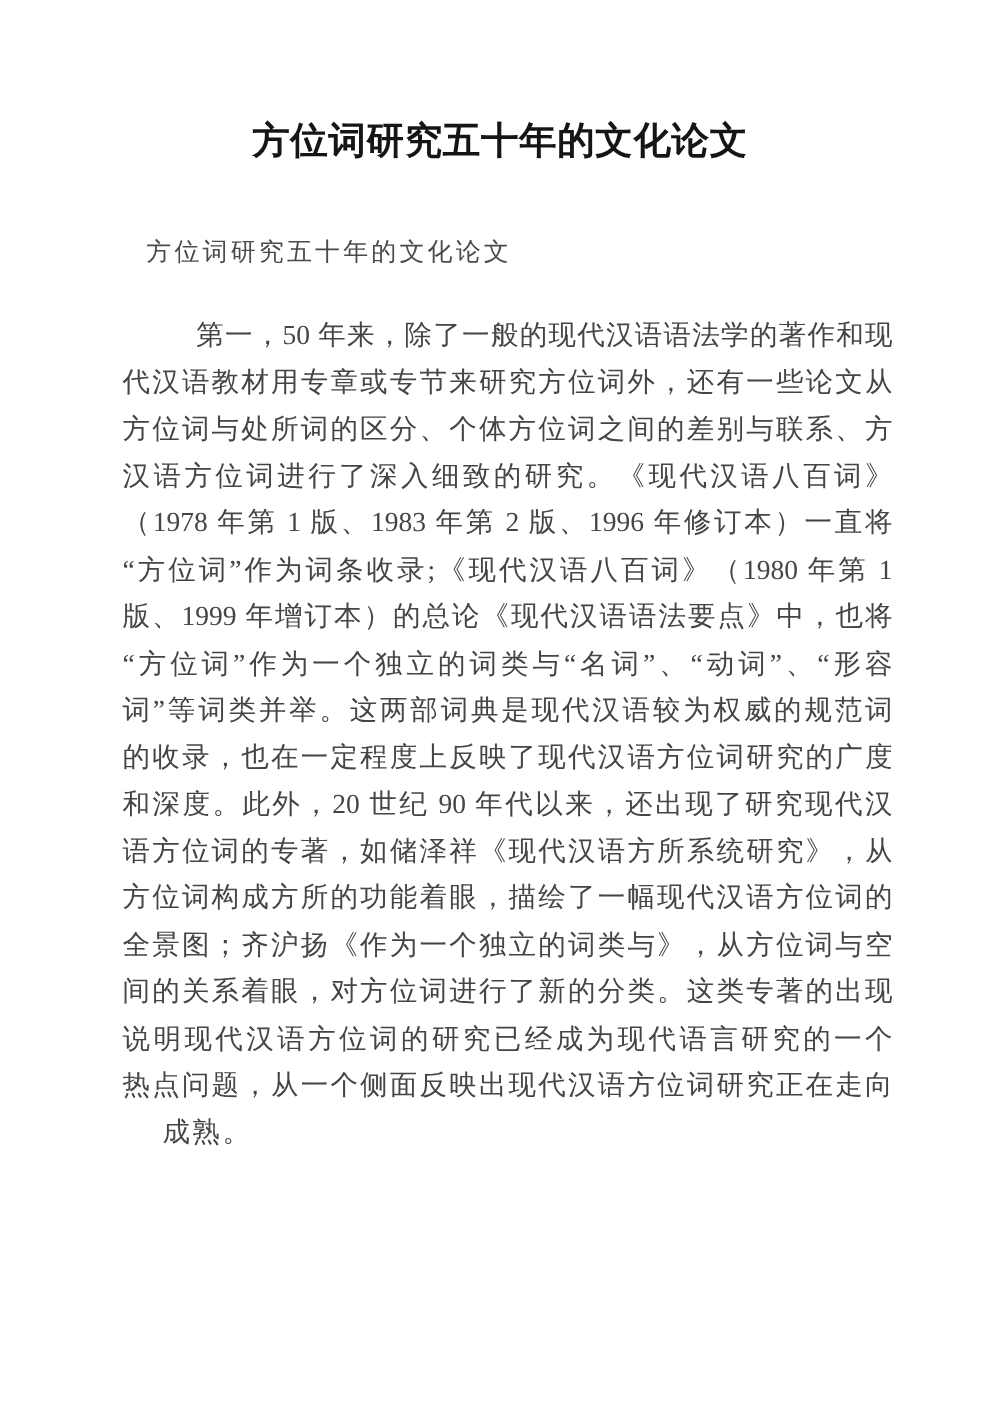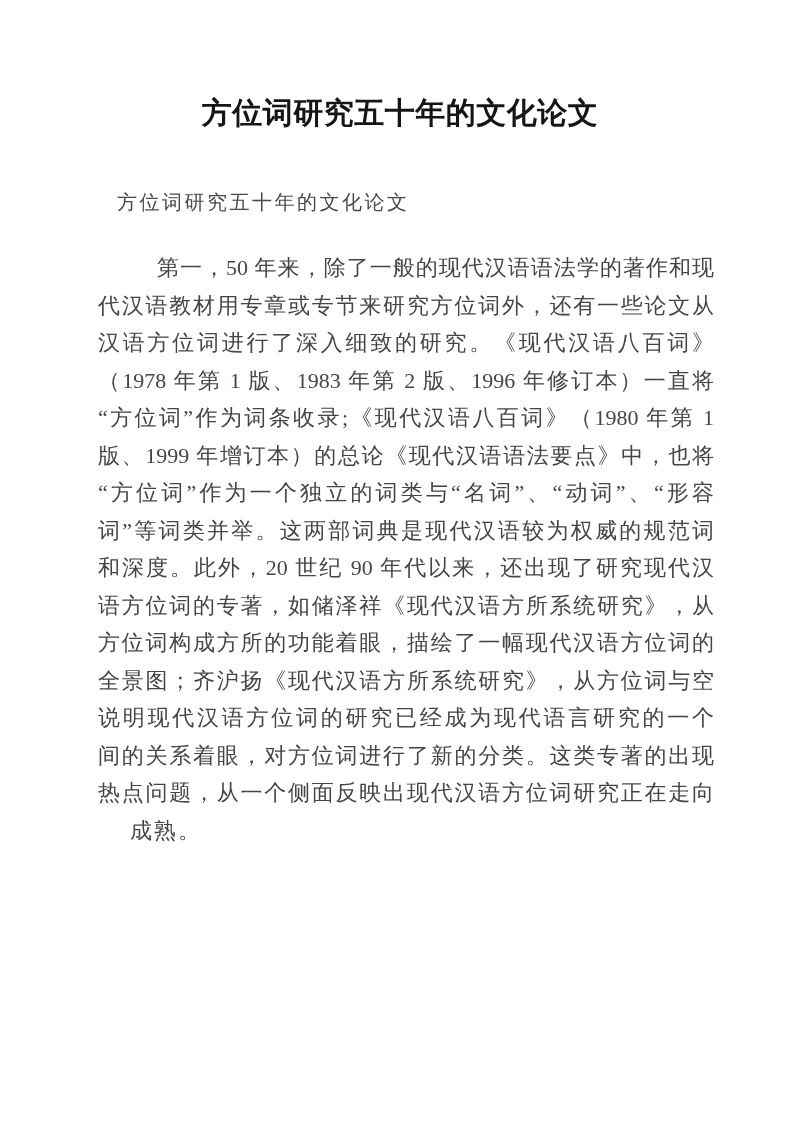--- a/index.html
+++ b/index.html
@@ -67,28 +67,30 @@
 <body>
 
 <div class="page">
   <h1 class="doc-title">方位词研究五十年的文化论文</h1>
 
   <div class="doc-subtitle">方位词研究五十年的文化论文</div>
 
   <div class="doc-body">
       <div class="body-line first-line">第一，50 年来，除了一般的现代汉语语法学的著作和现</div>
       <div class="body-line">代汉语教材用专章或专节来研究方位词外，还有一些论文从</div>
+      <div class="body-line">方位词与处所词的区分、个体方位词之间的差别与联系、方</div>
       <div class="body-line">汉语方位词进行了深入细致的研究。《现代汉语八百词》</div>
       <div class="body-line">（1978 年第 1 版、1983 年第 2 版、1996 年修订本）一直将</div>
       <div class="body-line">“方位词”作为词条收录;《现代汉语八百词》（1980 年第 1</div>
       <div class="body-line">版、1999 年增订本）的总论《现代汉语语法要点》中，也将</div>
       <div class="body-line">“方位词”作为一个独立的词类与“名词”、“动词”、“形容</div>
       <div class="body-line">词”等词类并举。这两部词典是现代汉语较为权威的规范词</div>
+      <div class="body-line">的收录，也在一定程度上反映了现代汉语方位词研究的广度</div>
       <div class="body-line">和深度。此外，20 世纪 90 年代以来，还出现了研究现代汉</div>
       <div class="body-line">语方位词的专著，如储泽祥《现代汉语方所系统研究》，从</div>
       <div class="body-line">方位词构成方所的功能着眼，描绘了一幅现代汉语方位词的</div>
-      <div class="body-line">全景图；齐沪扬《现代汉语方所系统研究》，从方位词与空</div>
+      <div class="body-line">全景图；齐沪扬《作为一个独立的词类与》，从方位词与空</div>
+      <div class="body-line">间的关系着眼，对方位词进行了新的分类。这类专著的出现</div>
       <div class="body-line">说明现代汉语方位词的研究已经成为现代语言研究的一个</div>
-      <div class="body-line">间的关系着眼，对方位词进行了新的分类。这类专著的出现</div>
       <div class="body-line">热点问题，从一个侧面反映出现代汉语方位词研究正在走向</div>
       <div class="body-line last-line">成熟。</div>
     </div>
 </div>
 
 </body></html>

